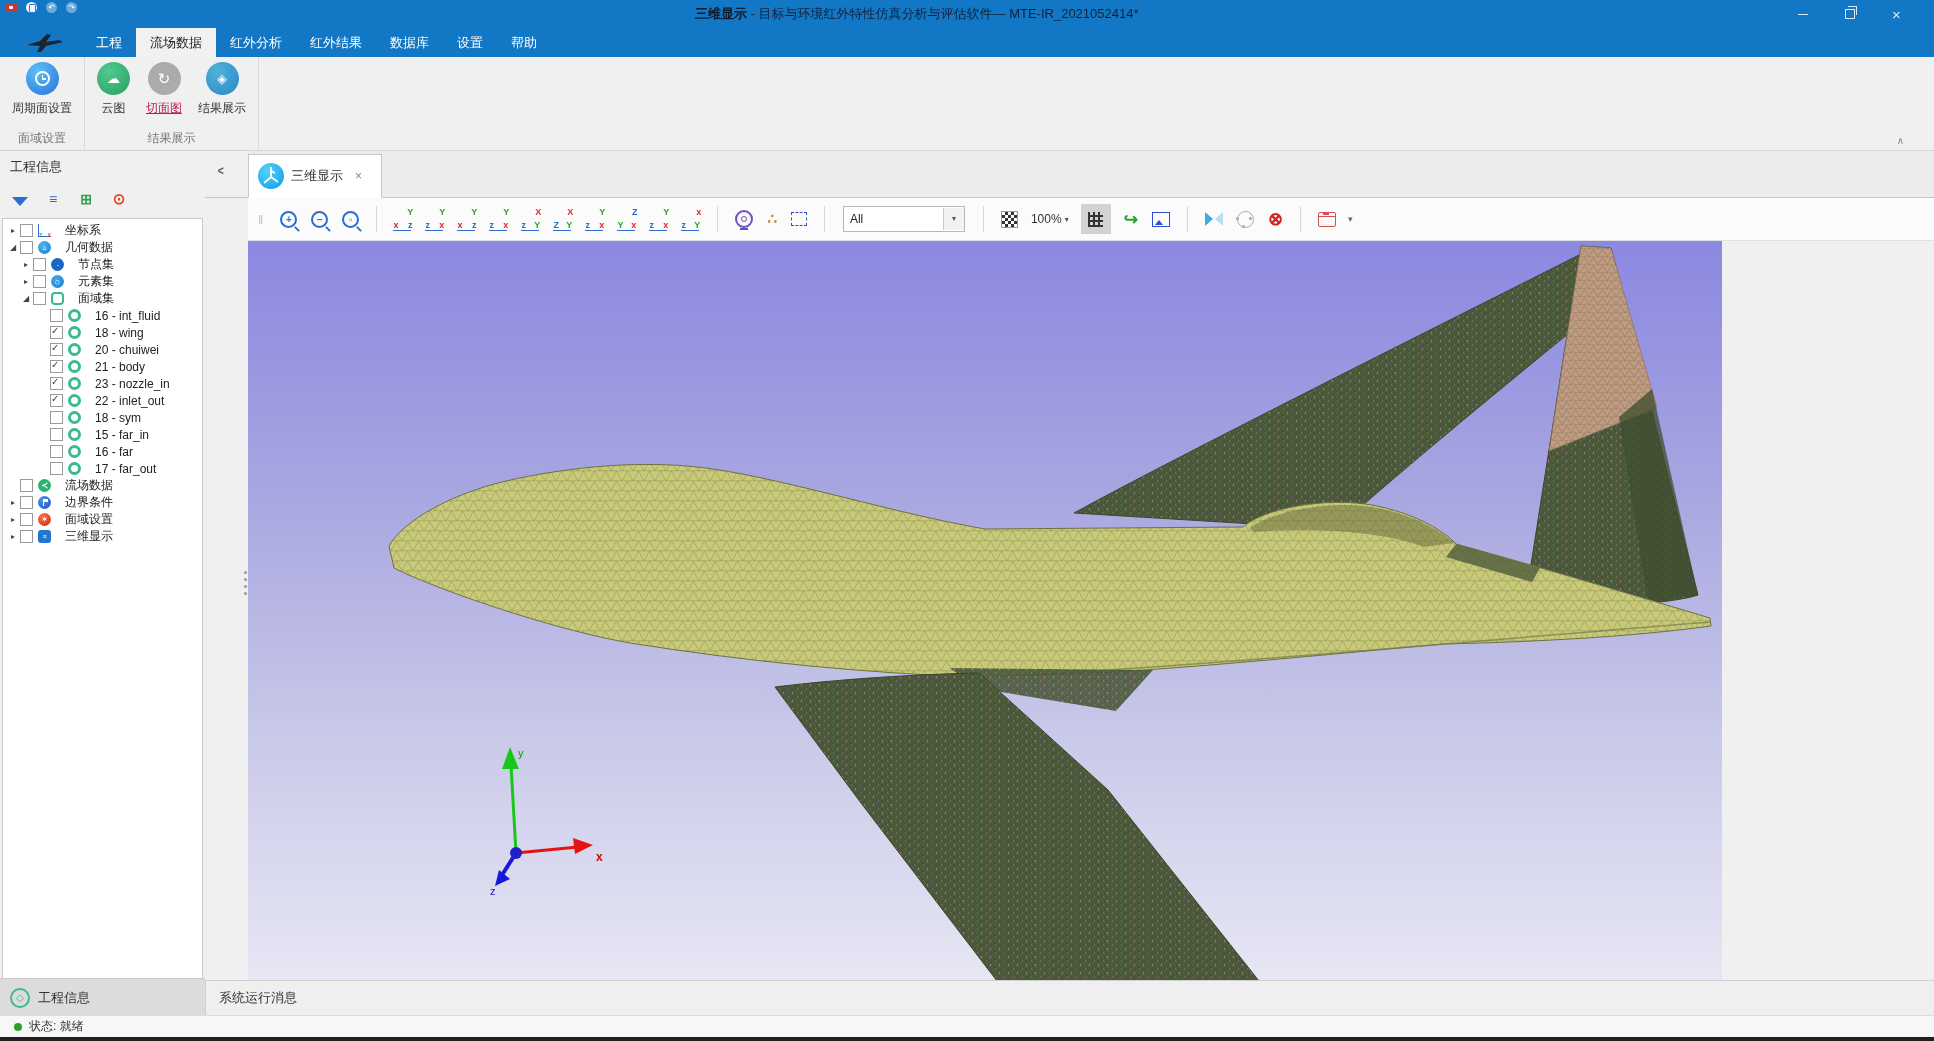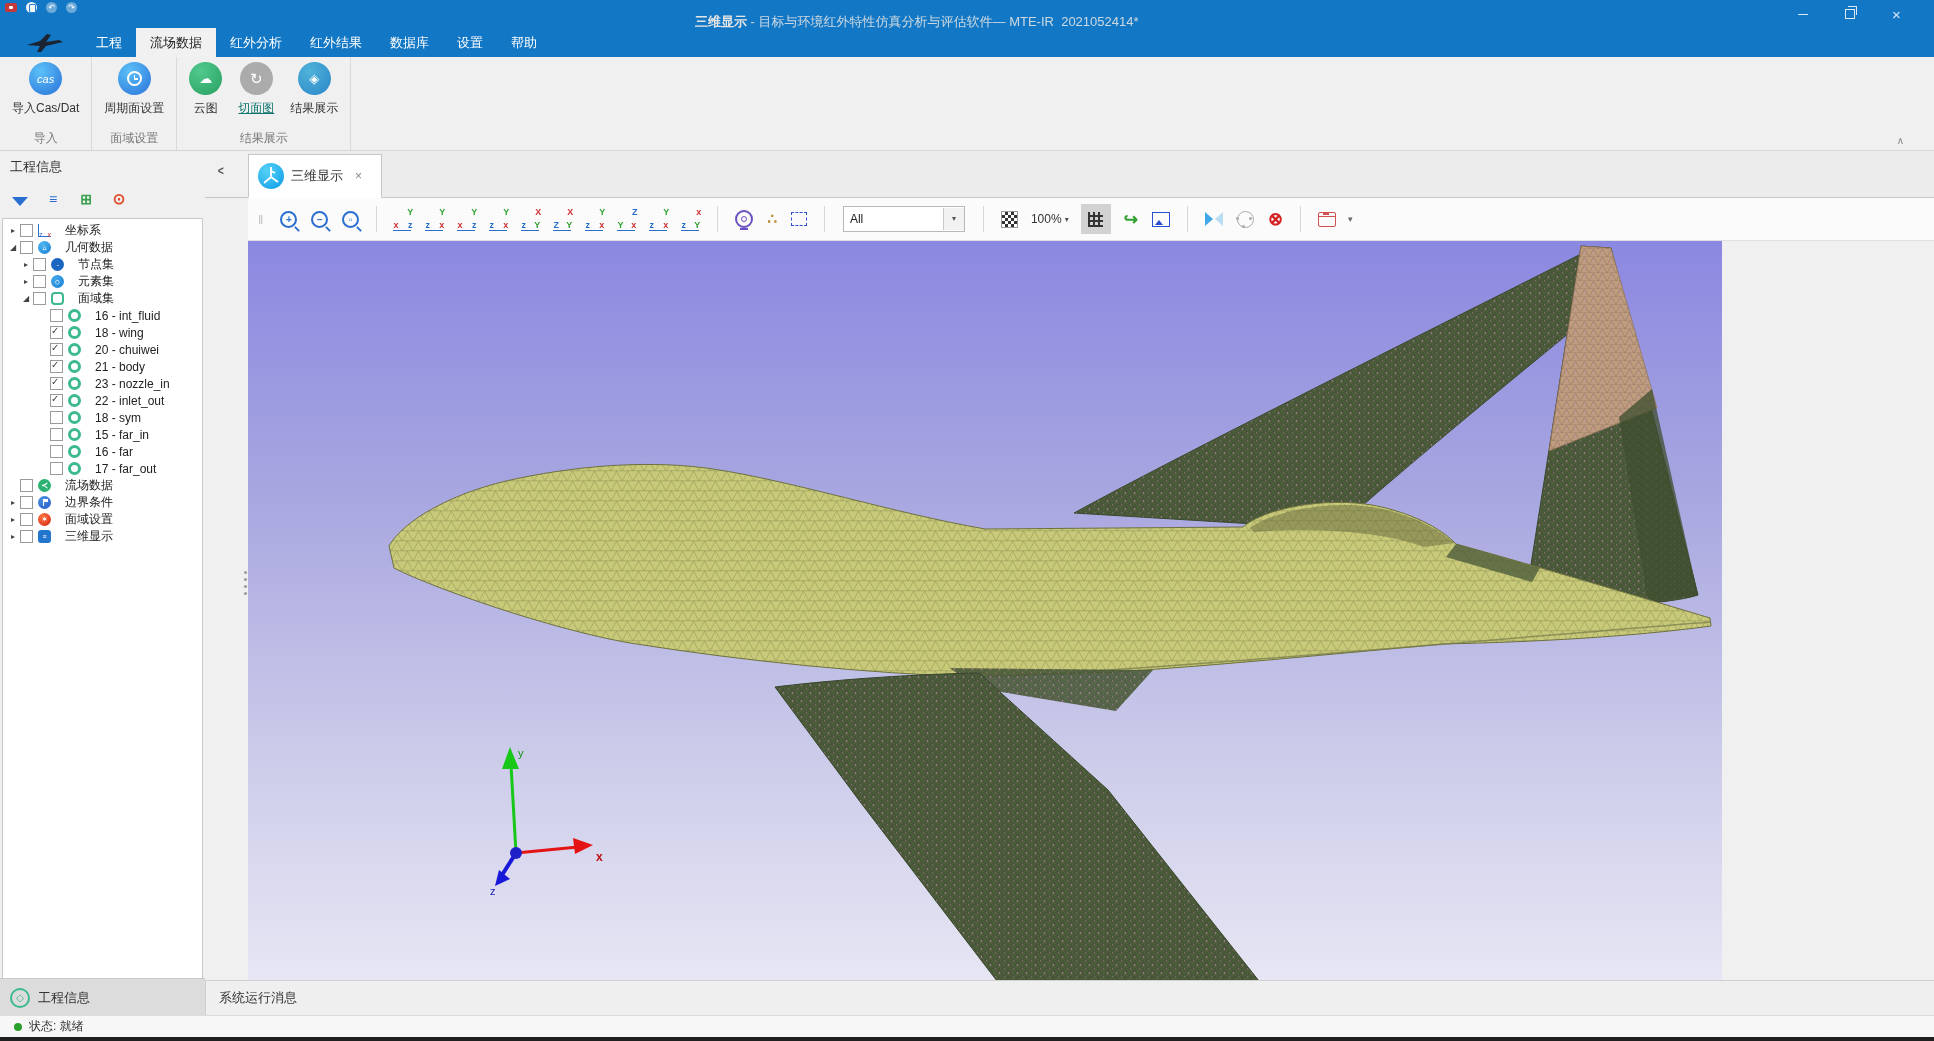--- a/index.html
+++ b/index.html
@@ -7,21 +7,21 @@
        font-family:"Liberation Sans",sans-serif;background:#f0f0f0;
        -webkit-font-smoothing:antialiased;}
   
   .titlebar{position:absolute;top:0;left:0;right:0;height:28px;background:var(--titlebar,#1277c4);}
   .qat{position:absolute;left:5px;top:2px;display:flex;align-items:center;gap:9px;}
   .qr{width:12px;height:9px;border-radius:2px;background:#c43a3a;position:relative;}
   .qr::after{content:"";position:absolute;left:4px;top:3px;width:4px;height:3px;background:#fff;border-radius:1px;}
   .qd{width:11px;height:11px;border-radius:50%;background:#eef4fa;position:relative;}
   .qd::after{content:"";position:absolute;left:3px;top:2px;width:5px;height:7px;border:1px solid #2a7fd0;border-radius:1px;}
   .qc{width:11px;height:11px;border-radius:50%;background:rgba(255,255,255,.38);color:#fff;font-size:8px;line-height:11px;text-align:center;}
-  .title{position:absolute;left:695px;top:8px;height:28px;line-height:28px;color:#e5e5e5;font-size:13px;white-space:nowrap;}
+  .title{position:absolute;left:695px;top:0;height:28px;line-height:28px;color:#0f172a;font-size:13px;white-space:nowrap;}
   .title b{font-weight:bold;}
   .title span.rest{opacity:.88;}
   .winbtns{position:absolute;right:14px;top:0;height:28px;display:flex;}
   .wbtn{width:47px;height:28px;display:flex;align-items:center;justify-content:center;color:#fff;}
   .wb-min::after{content:"";width:10px;height:1px;background:#dfe9f3;}
   .wb-max i{display:block;width:8px;height:8px;border:1px solid #dfe9f3;position:relative;}
   .wb-max i::after{content:"";position:absolute;left:2px;top:-4px;width:8px;height:8px;border:1px solid #dfe9f3;border-left:none;border-bottom:none;}
   .wb-close{font-size:15px;color:#dfe9f3;}
   
   .menubar{position:absolute;top:28px;left:0;right:0;height:29px;background:var(--titlebar,#1277c4);}
@@ -44,21 +44,21 @@
   .rcircle{width:33px;height:33px;border-radius:50%;margin-top:2px;display:flex;align-items:center;justify-content:center;color:#fff;font-size:13px;}
   .ic-cas{background:radial-gradient(circle at 35% 28%,#5bc0f8,#2a72d8);font-style:italic;font-size:11px;}
   .ic-clock{background:radial-gradient(circle at 35% 28%,#5bc0f8,#2a72d8);}
   .clockface{width:15px;height:15px;border:2px solid #fff;border-radius:50%;box-sizing:border-box;position:relative;}
   .clockface::after{content:"";position:absolute;left:5px;top:2px;width:1.5px;height:4px;background:#fff;}
   .clockface::before{content:"";position:absolute;left:5px;top:5px;width:4px;height:1.5px;background:#fff;}
   .ic-cloud{background:radial-gradient(circle at 35% 28%,#52c98e,#27a060);}
   .ic-slice{background:#ababab;font-size:15px;}
   .ic-particle{background:radial-gradient(circle at 35% 28%,#4fb3d9,#2b86c8);}
   .rlabel{font-size:12px;color:#333;margin-top:5px;white-space:nowrap;}
-  .rbtn.disabled .rlabel{color:#0f766e;text-decoration:underline;}
+  .rbtn.disabled .rlabel{color:#be185d;text-decoration:underline;}
   .glabel{height:24px;line-height:24px;text-align:center;font-size:12px;color:#777;}
   .ribbon-collapse{position:absolute;right:30px;bottom:4px;color:#888;font-size:10px;}
   
   .left-panel{position:absolute;top:151px;left:0;width:205px;bottom:25px;background:#f0f0f0;}
   .lp-header{height:32px;line-height:32px;padding-left:10px;font-size:13px;color:#333;}
   .lp-tools{height:32px;display:flex;align-items:center;gap:17px;padding-left:12px;}
   .ptool{width:16px;height:16px;display:flex;align-items:center;justify-content:center;font-size:14px;}
   .pt-filter{width:0;height:0;border-left:8px solid transparent;border-right:8px solid transparent;border-top:9px solid #2a6fd0;margin-top:4px;}
   .pt-outline{color:#2a6fd0;font-weight:bold;}
   .pt-grid{color:#3aa050;font-weight:bold;}
@@ -197,29 +197,20 @@
     <span class="mr-caret">▾</span>
     <span class="mr-c2"></span>
   </div>
 </div>
 
 <div class="ribbon">
   <div class="rgroups">
       <div class="rgroup">
         <div class="rbtns">
           <div class="rbtn">
-            <div class="rcircle ic-cas">cas</div>
-            <div class="rlabel">导入Cas/Dat</div>
-          </div>
-        </div>
-        <div class="glabel">导入</div>
-      </div>
-      <div class="rgroup">
-        <div class="rbtns">
-          <div class="rbtn">
             <div class="rcircle ic-clock">
               <span class="clockface"></span>
             </div>
             <div class="rlabel">周期面设置</div>
           </div>
         </div>
         <div class="glabel">面域设置</div>
       </div>
       <div class="rgroup">
         <div class="rbtns">

